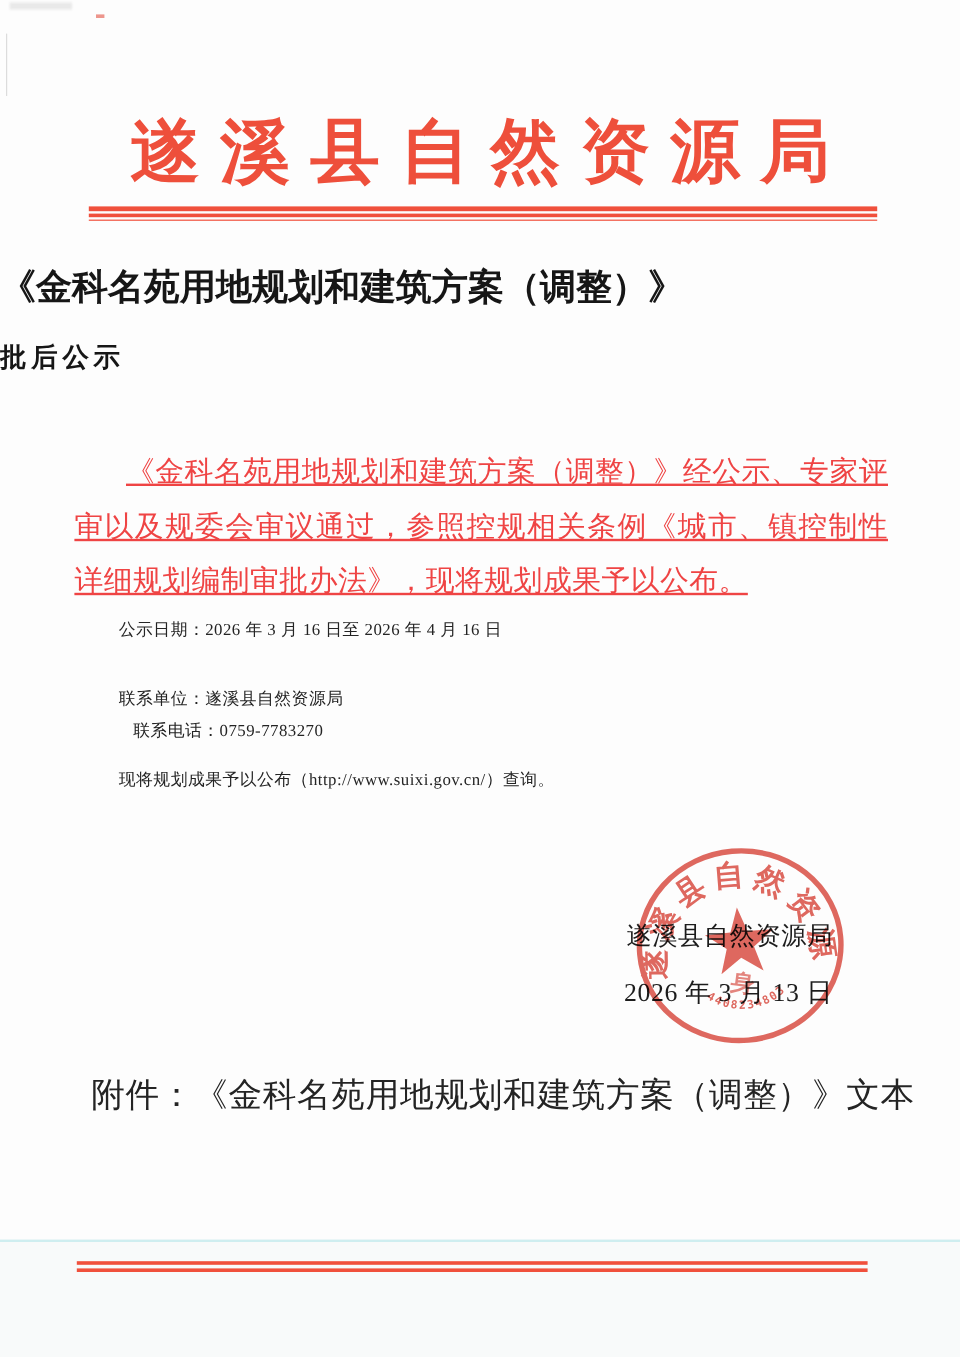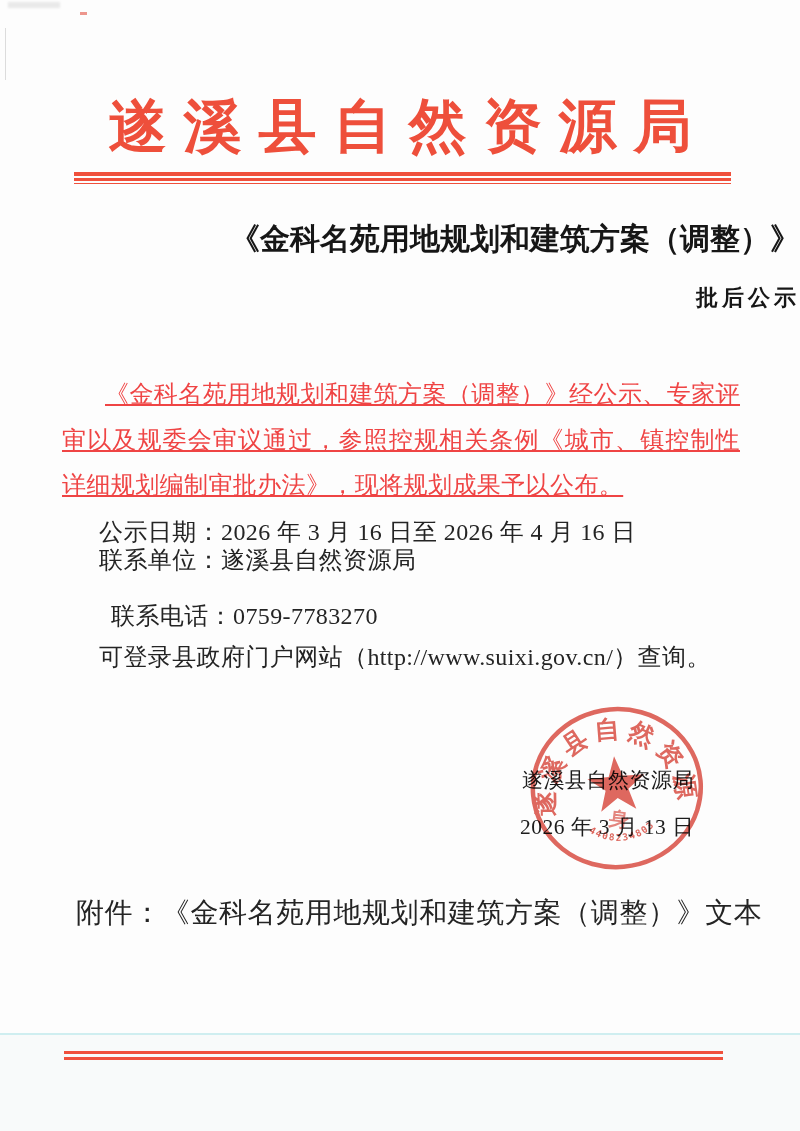--- a/index.html
+++ b/index.html
@@ -23,39 +23,39 @@
   
   .rule-red{background:#f0503c;}
   #header-rule{top:172px;left:74px;width:657px;}
   #header-rule .r1{height:4px;}
   #header-rule .gap{height:2px;background:transparent;}
   #header-rule .r2{height:2.5px;}
   #header-rule .r3{height:1.5px;}
 
   
   .doc-title{
-    left:0;width:800px;text-align:right;
+    left:0;width:800px;text-align:left;
     font-family:"Liberation Sans","DejaVu Sans",sans-serif;
     font-weight:bold;color:#161616;
   }
   #notice-title{top:219px;font-size:30px;letter-spacing:0px;}
   #notice-subtitle{top:283px;font-size:22px;letter-spacing:4px;}
 
   
   #body-paragraph{
     top:372px;left:62px;width:678px;
     font-size:24px;line-height:45.5px;letter-spacing:0.4px;
     text-align:justify;text-justify:inter-character;
     text-indent:43px;color:#ef4444;text-decoration:underline;
   }
   .info-line{
-    left:99px;font-size:24px;color:#242424;letter-spacing:0.4px;
+    left:99px;font-size:14px;color:#242424;letter-spacing:0.4px;
   }
   #info-publicity{top:516px;}
-  #info-unit{top:544px;font-family:Liberation Serif, serif;}
+  #info-unit{top:574px;font-family:Liberation Serif, serif;}
   #info-phone{top:600px;margin-left:12px;}
   #info-website{top:641px;}
 
   
   #signature-agency{top:766px;left:522px;font-size:21px;letter-spacing:0.5px;color:#1c1c1c;}
   #signature-date{top:812px;left:520px;font-size:21.5px;letter-spacing:0.5px;color:#1c1c1c;}
 
   
   #attachment-line{top:894px;left:76px;font-size:28px;letter-spacing:0.6px;color:#242424;}
 
@@ -99,21 +99,21 @@
 <div class="abs nowrap doc-title" id="notice-subtitle">批后公示</div>
 
 <div class="abs" id="body-paragraph">《金科名苑用地规划和建筑方案（调整）》经公示、专家评审以及规委会审议通过，参照控规相关条例《城市、镇控制性详细规划编制审批办法》，现将规划成果予以公布。</div>
 
 <div class="abs nowrap info-line" id="info-publicity">公示日期：2026 年 3 月 16 日至 2026 年 4 月 16 日</div>
 
 <div class="abs nowrap info-line" id="info-unit">联系单位：遂溪县自然资源局</div>
 
 <div class="abs nowrap info-line" id="info-phone">联系电话：0759-7783270</div>
 
-<div class="abs nowrap info-line" id="info-website">可登录县政府门户网站（http://www.suixi.gov.cn/）查询。</div>
+<div class="abs nowrap info-line" id="info-website">现将规划成果予以公布（http://www.suixi.gov.cn/）查询。</div>
 
 <div class="abs nowrap" id="signature-agency">遂溪县自然资源局</div>
 
 <div class="abs nowrap" id="signature-date">2026 年 3 月 13 日</div>
 
 <div class="abs" id="seal-wrap">
   <svg width="182" height="172" viewBox="0 0 182 172">
     <defs>
       <path id="ringPath" d="M 27.8 110.2 A 62 62 0 1 1 148.2 110.2" fill="none"></path>
       <path id="codePath" d="M 56.6 123.8 A 52 52 0 0 0 125.4 123.8" fill="none"></path>

